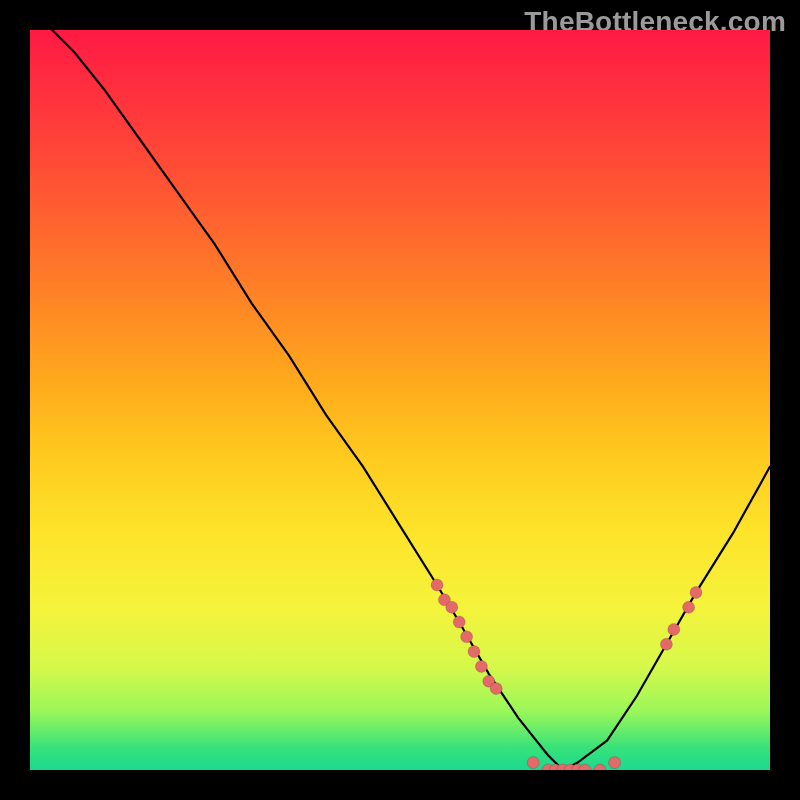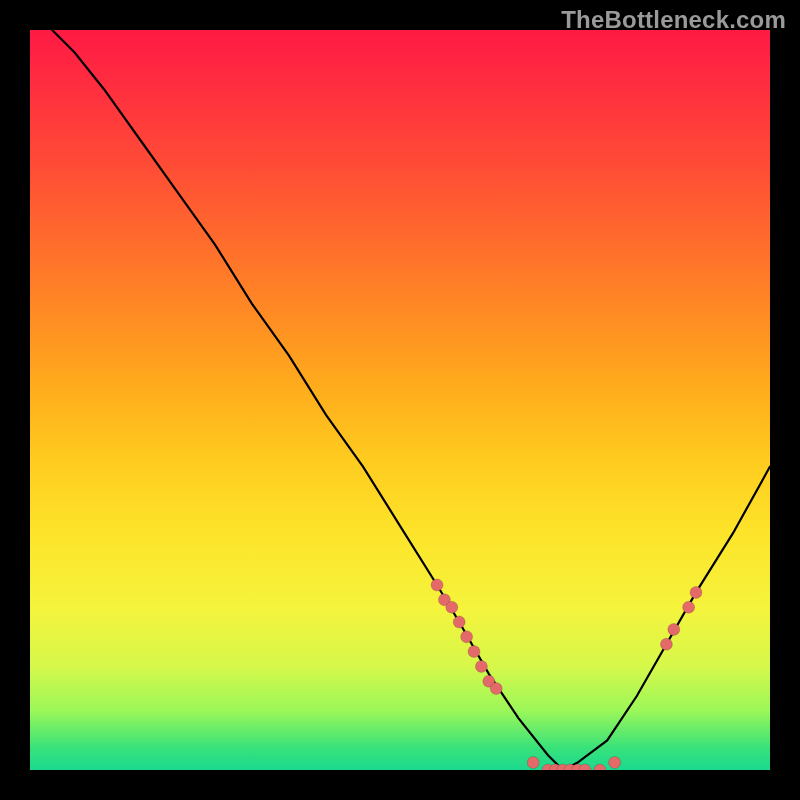--- a/index.html
+++ b/index.html
@@ -15,21 +15,21 @@
     width: 800px;
     height: 800px;
     position: relative;
     background: #000;
   }
   .watermark {
     position: absolute;
     top: 6px;
     right: 14px;
     color: #9a9a9a;
-    font-size: 24px;
+    font-size: 28px;
     font-weight: 600;
     letter-spacing: 0.2px;
   }
   .plot-area {
     position: absolute;
     left: 30px;
     top: 30px;
     width: 740px;
     height: 740px;
     overflow: hidden;

